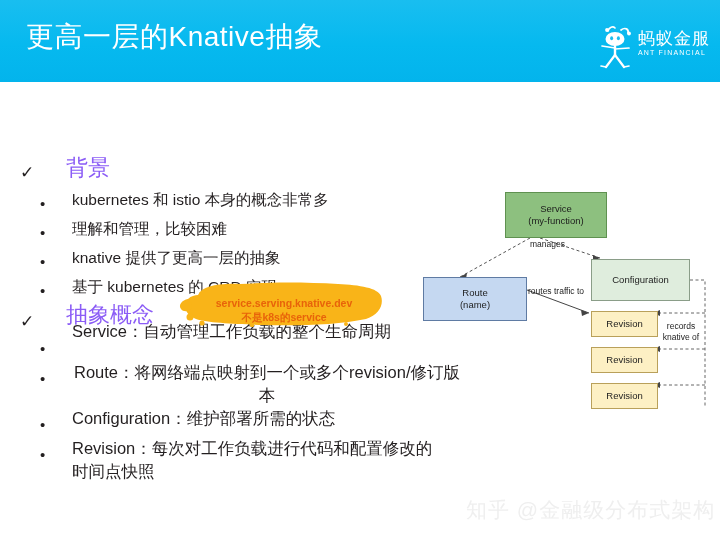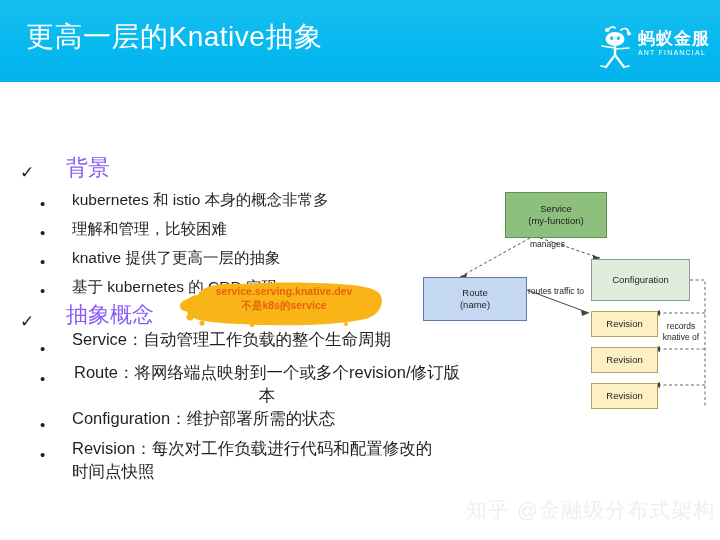--- a/index.html
+++ b/index.html
@@ -47,21 +47,21 @@
     position: absolute;
     left: 42px; top: 5px;
     width: 74px;
   }
   #logo-cn {
     font-size: 17px;
     color: #ffffff;
     letter-spacing: 1px;
     line-height: 19px;
     white-space: nowrap;
-    font-weight: bold;
+    font-weight: normal;
   }
   #logo-en {
     font-size: 7px;
     color: #ffffff;
     letter-spacing: 1.2px;
     line-height: 10px;
     white-space: nowrap;
   }
 
   
@@ -99,21 +99,21 @@
 
   
   #highlight {
     position: absolute;
     left: 178px; top: 281px;
     width: 206px; height: 46px;
   }
   #highlight svg { display:block; }
   #annot {
     position: absolute;
-    left: 186px; top: 284px;
+    left: 186px; top: 296px;
     width: 196px;
     text-align: center;
     color: #e8630a;
     font-size: 10.5px;
     line-height: 14px;
     font-weight: bold;
   }
 
   
   #diagram {
@@ -200,21 +200,21 @@
   <div class="bullet-dot" style="left:40px; top:254px;">•</div>
   <div class="l2" style="left:72px; top:247px; width:300px;">knative 提供了更高一层的抽象</div>
 
   <div class="bullet-dot" style="left:40px; top:283px;">•</div>
   <div class="l2" style="left:72px; top:276px; width:300px;">基于 kubernetes 的 CRD 实现</div>
 
   <div class="check" style="left:20px; top:313px;">✓</div>
   <div class="l1" style="left:66px; top:303px;">抽象概念</div>
 
   <div class="bullet-dot" style="left:40px; top:341px;">•</div>
-  <div class="l2b" style="left:72px; top:328px; width:340px;">Service：自动管理工作负载的整个生命周期</div>
+  <div class="l2b" style="left:72px; top:320px; width:340px;">Service：自动管理工作负载的整个生命周期</div>
 
   <div class="bullet-dot" style="left:40px; top:371px;">•</div>
   <div class="l2b" style="left:72px; top:361px; width:390px;text-align:center;">Route：将网络端点映射到一个或多个revision/修订版本</div>
 
   <div class="bullet-dot" style="left:40px; top:417px;">•</div>
   <div class="l2b" style="left:72px; top:407px; width:340px;">Configuration：维护部署所需的状态</div>
 
   <div class="bullet-dot" style="left:40px; top:447px;">•</div>
   <div class="l2b" style="left:72px; top:437px; width:375px;">Revision：每次对工作负载进行代码和配置修改的时间点快照</div>
 

